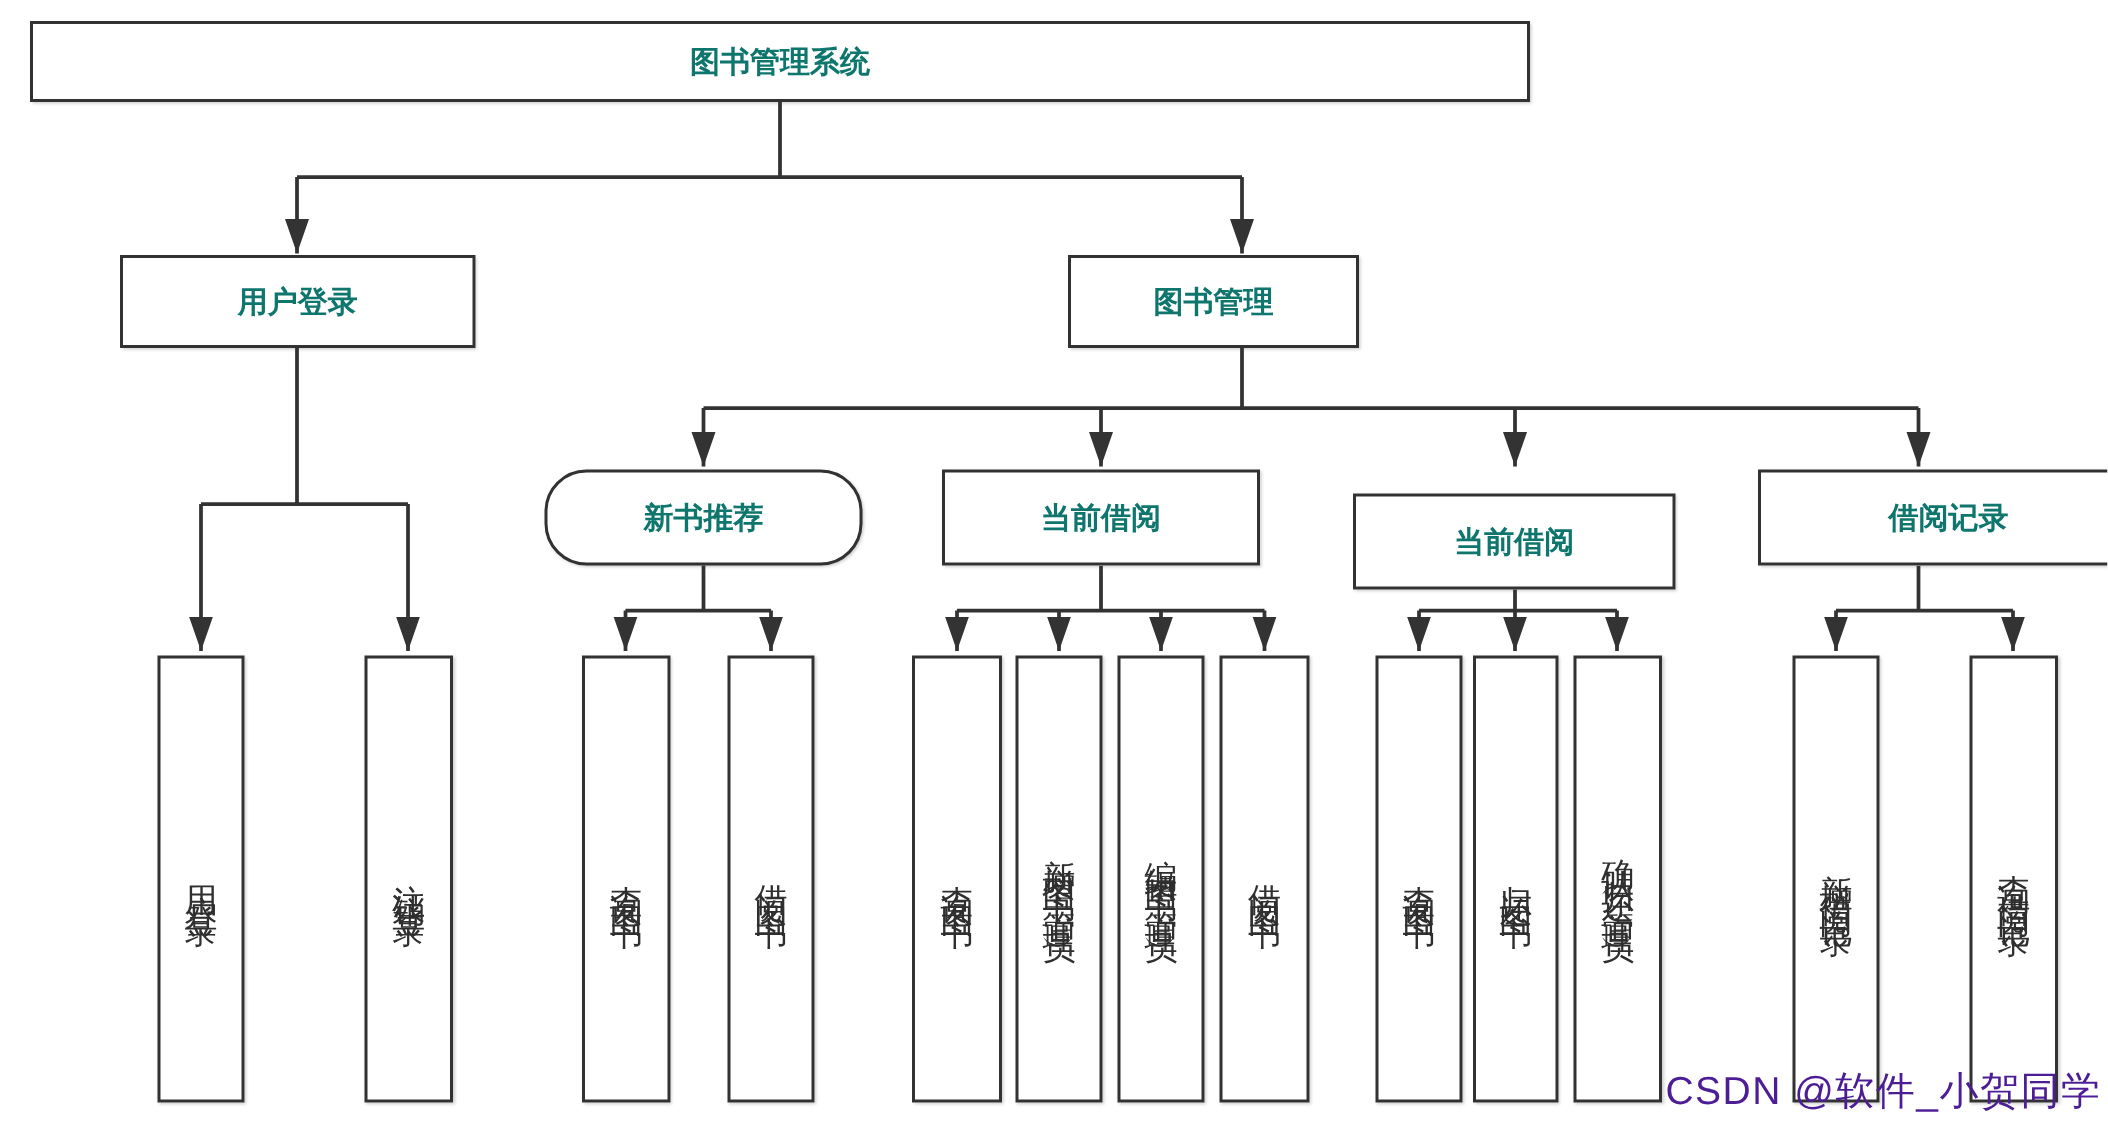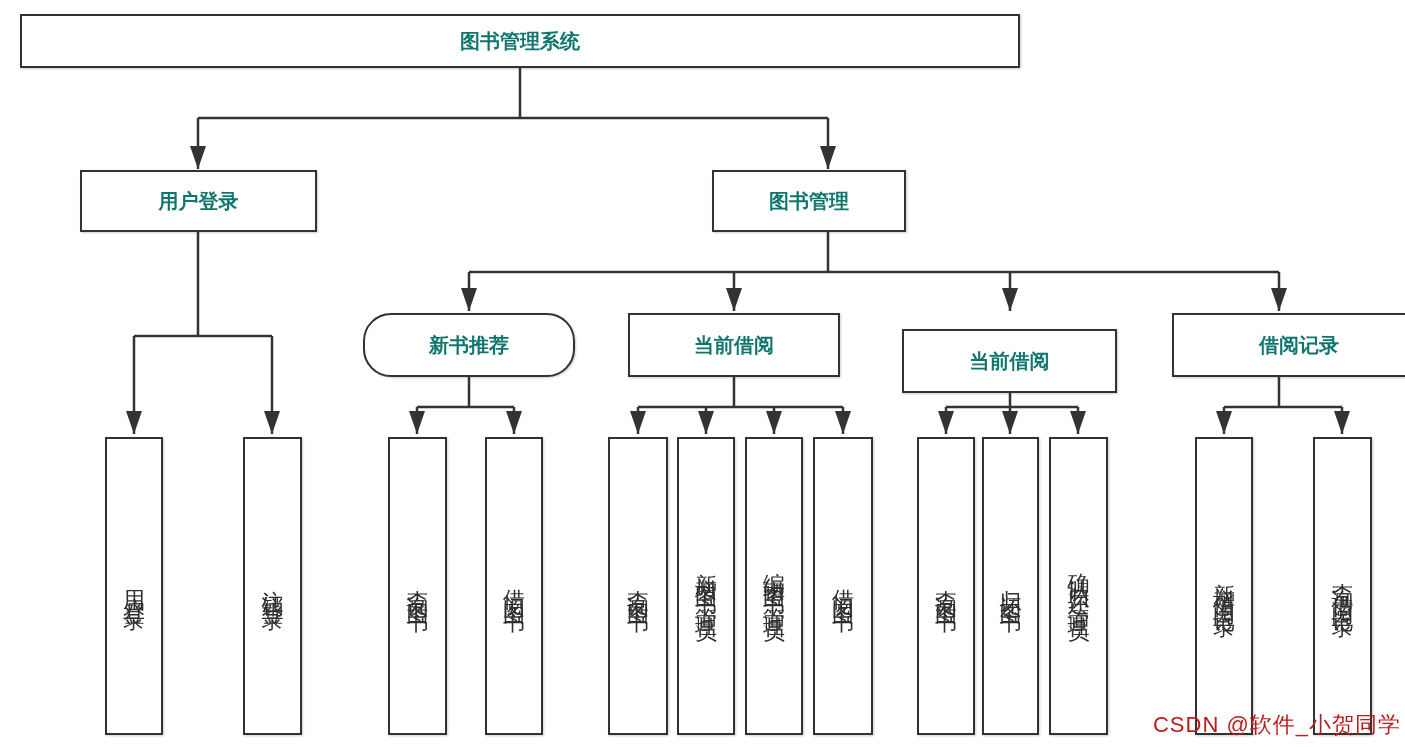--- a/index.html
+++ b/index.html
@@ -18,21 +18,21 @@
     font-weight:bold;
   }
   .leaf{
     position:absolute;top:437px;height:298px;background:#ffffff;border:2.5px solid #323232;
     box-sizing:border-box;display:flex;align-items:center;justify-content:center;
     writing-mode:vertical-rl;text-orientation:mixed;
     font-size:22px;letter-spacing:7px;color:#2f2f2f;
     box-shadow:1px 1px 2px rgba(60,60,60,0.25);
   }
   .watermark{
-    position:absolute;top:710px;right:4px;font-size:22px;color:#b91c1c;
+    position:absolute;top:710px;right:4px;font-size:26px;color:#4c1d95;
     letter-spacing:1px;z-index:5;white-space:nowrap;
   }
 </style>
 </head>
 <body>
 
 <div id="canvas">
 
   <svg class="wires" width="1405" height="747">
     <defs>

